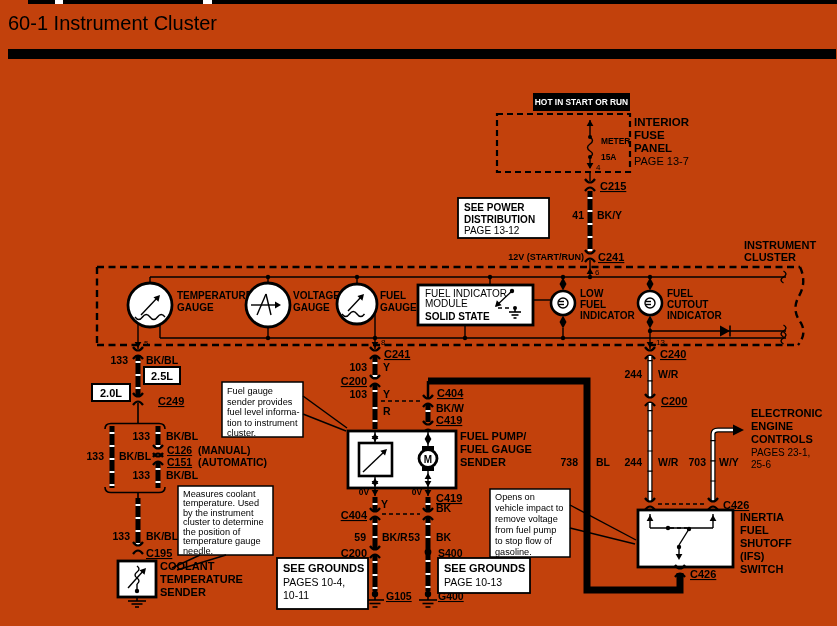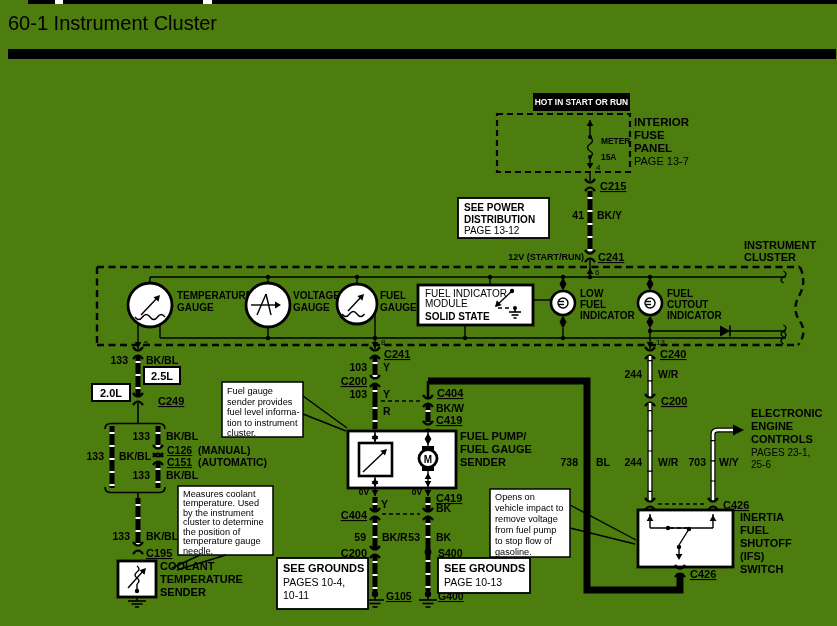--- a/index.html
+++ b/index.html
@@ -1,16 +1,16 @@
 <!DOCTYPE html>
 <html><head>
 <meta charset="utf-8">
 <style>
   html,body{margin:0;padding:0;background:#fff;}
-  .stage{position:relative;width:837px;height:626px;background:#4d7c0f;overflow:hidden;}
+  .stage{position:relative;width:837px;height:626px;background:#c2410c;overflow:hidden;}
   svg text{font-family:"Liberation Sans", sans-serif;fill:#000;}
   .b8{font-size:8.4px;font-weight:bold}
   .r8{font-size:8px}
   .b9{font-size:9px;font-weight:bold}
   .w10{font-size:10.5px;font-weight:bold}
   .b10{font-size:10px;font-weight:bold}
   .r10s{font-size:10px}
   .b11{font-size:11px;font-weight:bold}
   .b115{font-size:11.5px;font-weight:bold}
   .r9{font-size:9.2px}

